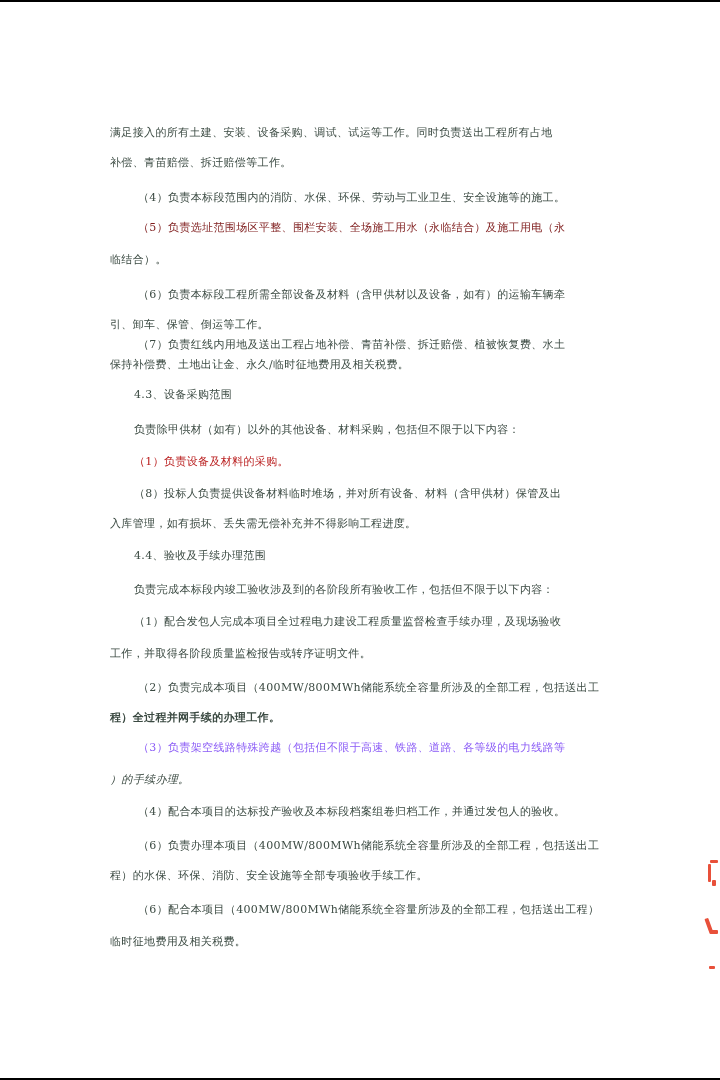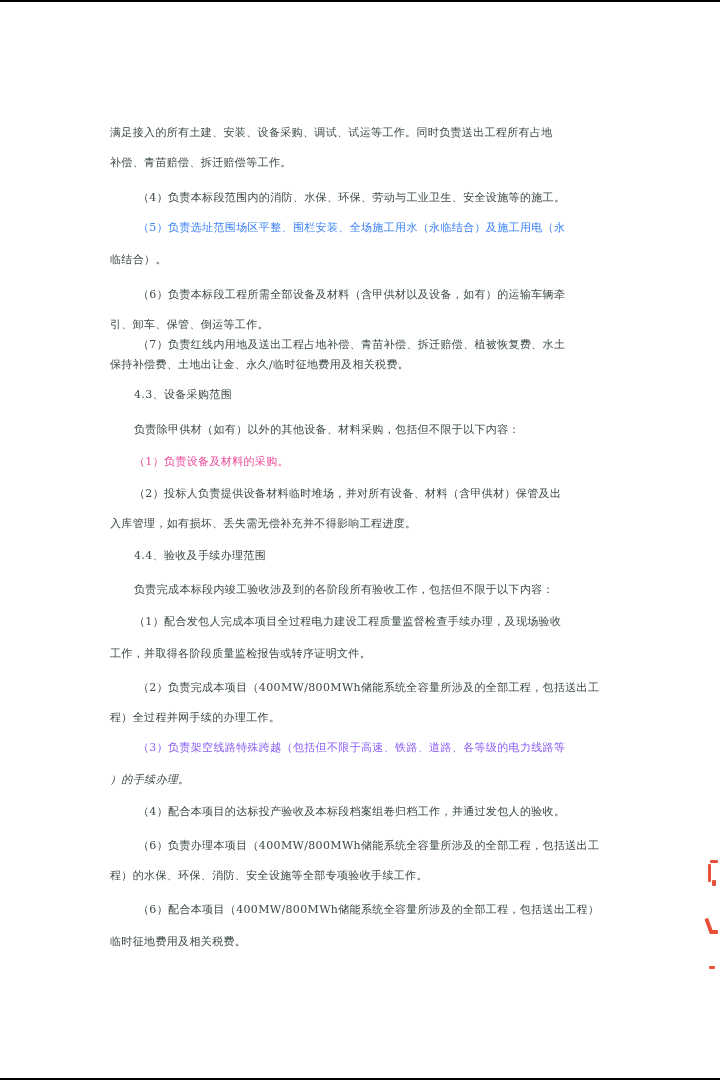--- a/index.html
+++ b/index.html
@@ -22,37 +22,37 @@
 </head>
 <body>
 
 <div class="bar-top"></div>
 
 <div class="page" id="page">
 
   <div class="line" style="top: 125px; left: 0px; color: rgb(59, 74, 66);">满足接入的所有土建、安装、设备采购、调试、试运等工作。同时负责送出工程所有占地</div>
   <div class="line" style="top: 155px; left: 0px; color: rgb(59, 74, 66);">补偿、青苗赔偿、拆迁赔偿等工作。</div>
   <div class="line" style="top: 190px; left: 28px; color: rgb(59, 74, 66);">（4）负责本标段范围内的消防、水保、环保、劳动与工业卫生、安全设施等的施工。</div>
-  <div class="line" style="top: 220px; left: 28px; color: #3b82f6;">（5）负责选址范围场区平整、围栏安装、全场施工用水（永临结合）及施工用电（永</div>
+  <div class="line" style="top: 220px; left: 28px; color: #7f1d1d;">（5）负责选址范围场区平整、围栏安装、全场施工用水（永临结合）及施工用电（永</div>
   <div class="line" style="top: 252px; left: 0px; color: rgb(59, 74, 66);">临结合）。</div>
   <div class="line" style="top: 287px; left: 28px; color: rgb(59, 74, 66);">（6）负责本标段工程所需全部设备及材料（含甲供材以及设备，如有）的运输车辆牵</div>
   <div class="line" style="top: 317px; left: 0px; color: rgb(59, 74, 66);">引、卸车、保管、倒运等工作。</div>
   <div class="line" style="top: 337px; left: 28px; color: rgb(59, 74, 66);">（7）负责红线内用地及送出工程占地补偿、青苗补偿、拆迁赔偿、植被恢复费、水土</div>
   <div class="line" style="top: 357px; left: 0px; color: rgb(59, 74, 66);">保持补偿费、土地出让金、永久/临时征地费用及相关税费。</div>
   <div class="line" style="top: 387px; left: 24px; color: rgb(59, 74, 66);">4.3、设备采购范围</div>
   <div class="line" style="top: 422px; left: 24px; color: rgb(59, 74, 66);">负责除甲供材（如有）以外的其他设备、材料采购，包括但不限于以下内容：</div>
-  <div class="line" style="top: 454px; left: 24px; color: #ec4899;">（1）负责设备及材料的采购。</div>
-  <div class="line" style="top: 486px; left: 24px; color: rgb(59, 74, 66);">（2）投标人负责提供设备材料临时堆场，并对所有设备、材料（含甲供材）保管及出</div>
+  <div class="line" style="top: 454px; left: 24px; color: #b91c1c;">（1）负责设备及材料的采购。</div>
+  <div class="line" style="top: 486px; left: 24px; color: rgb(59, 74, 66);">（8）投标人负责提供设备材料临时堆场，并对所有设备、材料（含甲供材）保管及出</div>
   <div class="line" style="top: 516px; left: 0px; color: rgb(59, 74, 66);">入库管理，如有损坏、丢失需无偿补充并不得影响工程进度。</div>
   <div class="line" style="top: 548px; left: 24px; color: rgb(59, 74, 66);">4.4、验收及手续办理范围</div>
   <div class="line" style="top: 582px; left: 24px; color: rgb(59, 74, 66);">负责完成本标段内竣工验收涉及到的各阶段所有验收工作，包括但不限于以下内容：</div>
   <div class="line" style="top: 614px; left: 24px; color: rgb(59, 74, 66);">（1）配合发包人完成本项目全过程电力建设工程质量监督检查手续办理，及现场验收</div>
   <div class="line" style="top: 646px; left: 0px; color: rgb(59, 74, 66);">工作，并取得各阶段质量监检报告或转序证明文件。</div>
   <div class="line" style="top: 680px; left: 28px; color: rgb(59, 74, 66);">（2）负责完成本项目（400MW/800MWh储能系统全容量所涉及的全部工程，包括送出工</div>
-  <div class="line" style="top: 710px; left: 0px; color: rgb(59, 74, 66);">程）全过程并网手续的办理工作。</div>
+  <div class="line" style="top: 710px; left: 0px; color: rgb(59, 74, 66); font-weight: bold;">程）全过程并网手续的办理工作。</div>
   <div class="line" style="top: 740px; left: 28px; color: #8b5cf6;">（3）负责架空线路特殊跨越（包括但不限于高速、铁路、道路、各等级的电力线路等</div>
   <div class="line" style="top: 772px; left: 0px; color: rgb(59, 74, 66); font-style: italic;">）的手续办理。</div>
   <div class="line" style="top: 804px; left: 28px; color: rgb(59, 74, 66);">（4）配合本项目的达标投产验收及本标段档案组卷归档工作，并通过发包人的验收。</div>
   <div class="line" style="top: 838px; left: 28px; color: rgb(59, 74, 66);">（6）负责办理本项目（400MW/800MWh储能系统全容量所涉及的全部工程，包括送出工</div>
   <div class="line" style="top: 868px; left: 0px; color: rgb(59, 74, 66);">程）的水保、环保、消防、安全设施等全部专项验收手续工作。</div>
   <div class="line" style="top: 902px; left: 28px; color: rgb(59, 74, 66);">（6）配合本项目（400MW/800MWh储能系统全容量所涉及的全部工程，包括送出工程）</div>
   <div class="line" style="top: 934px; left: 0px; color: rgb(59, 74, 66);">临时征地费用及相关税费。</div>
 </div>
 
 <div class="stamp">

